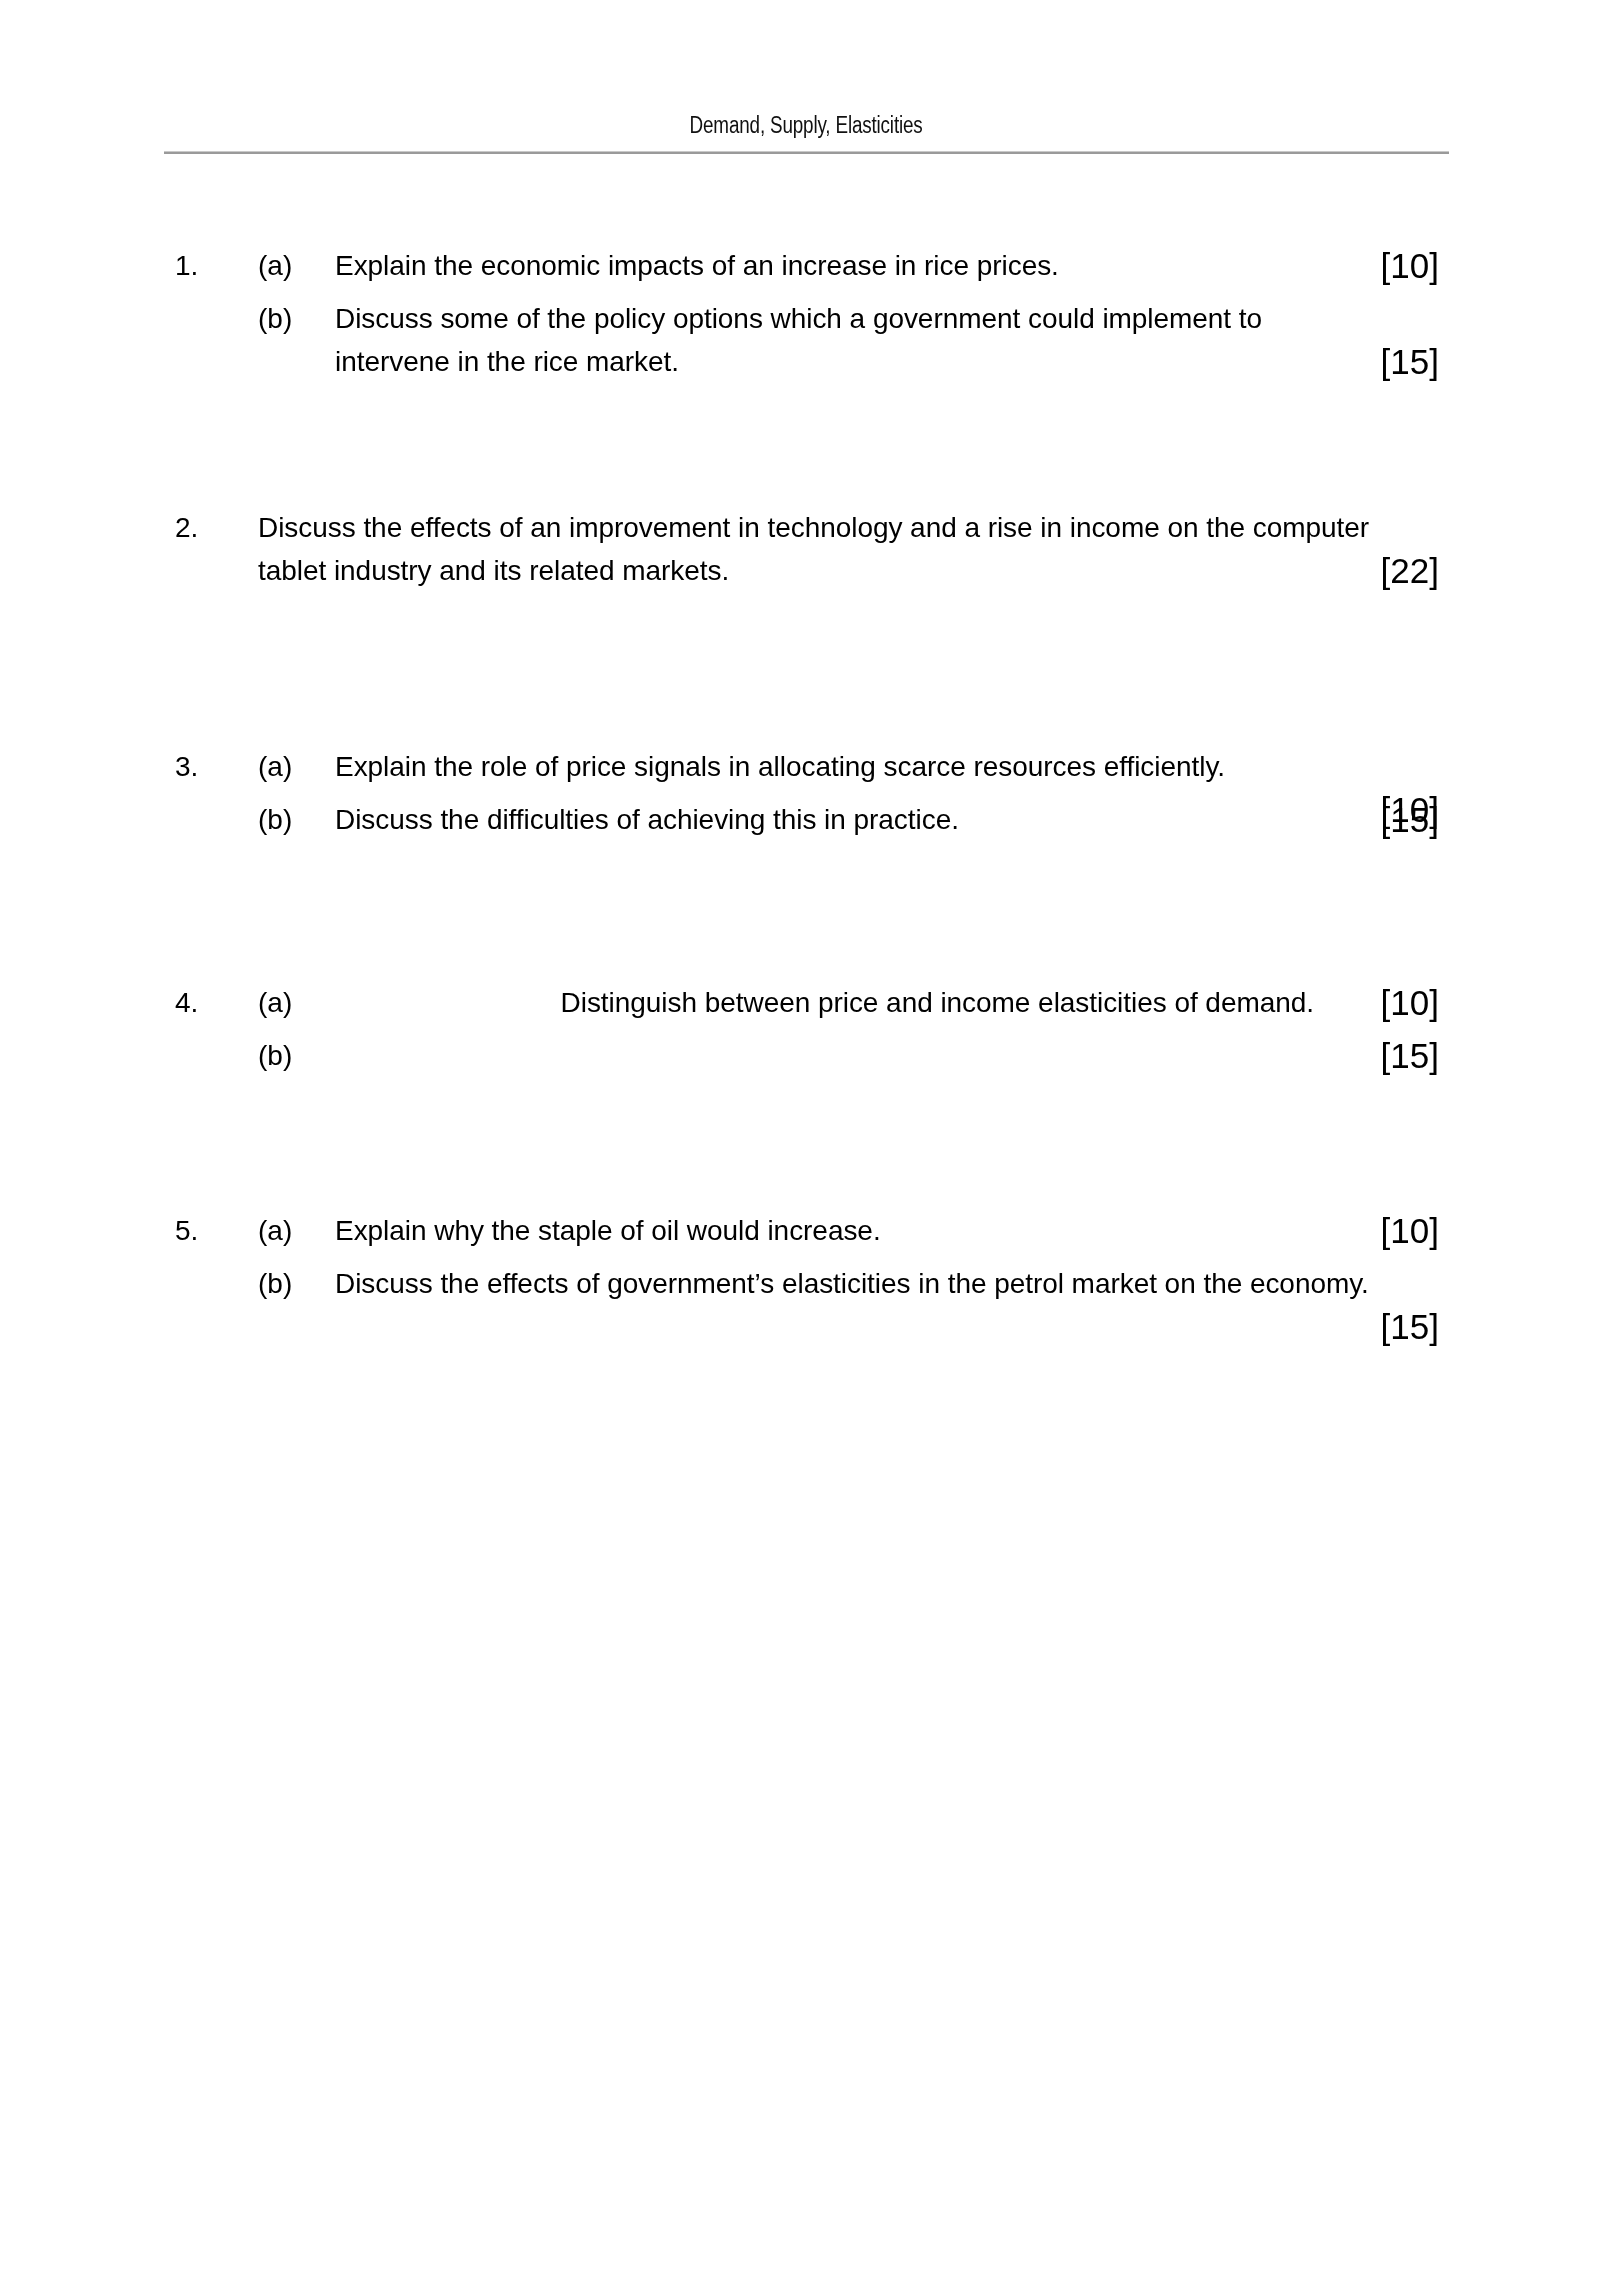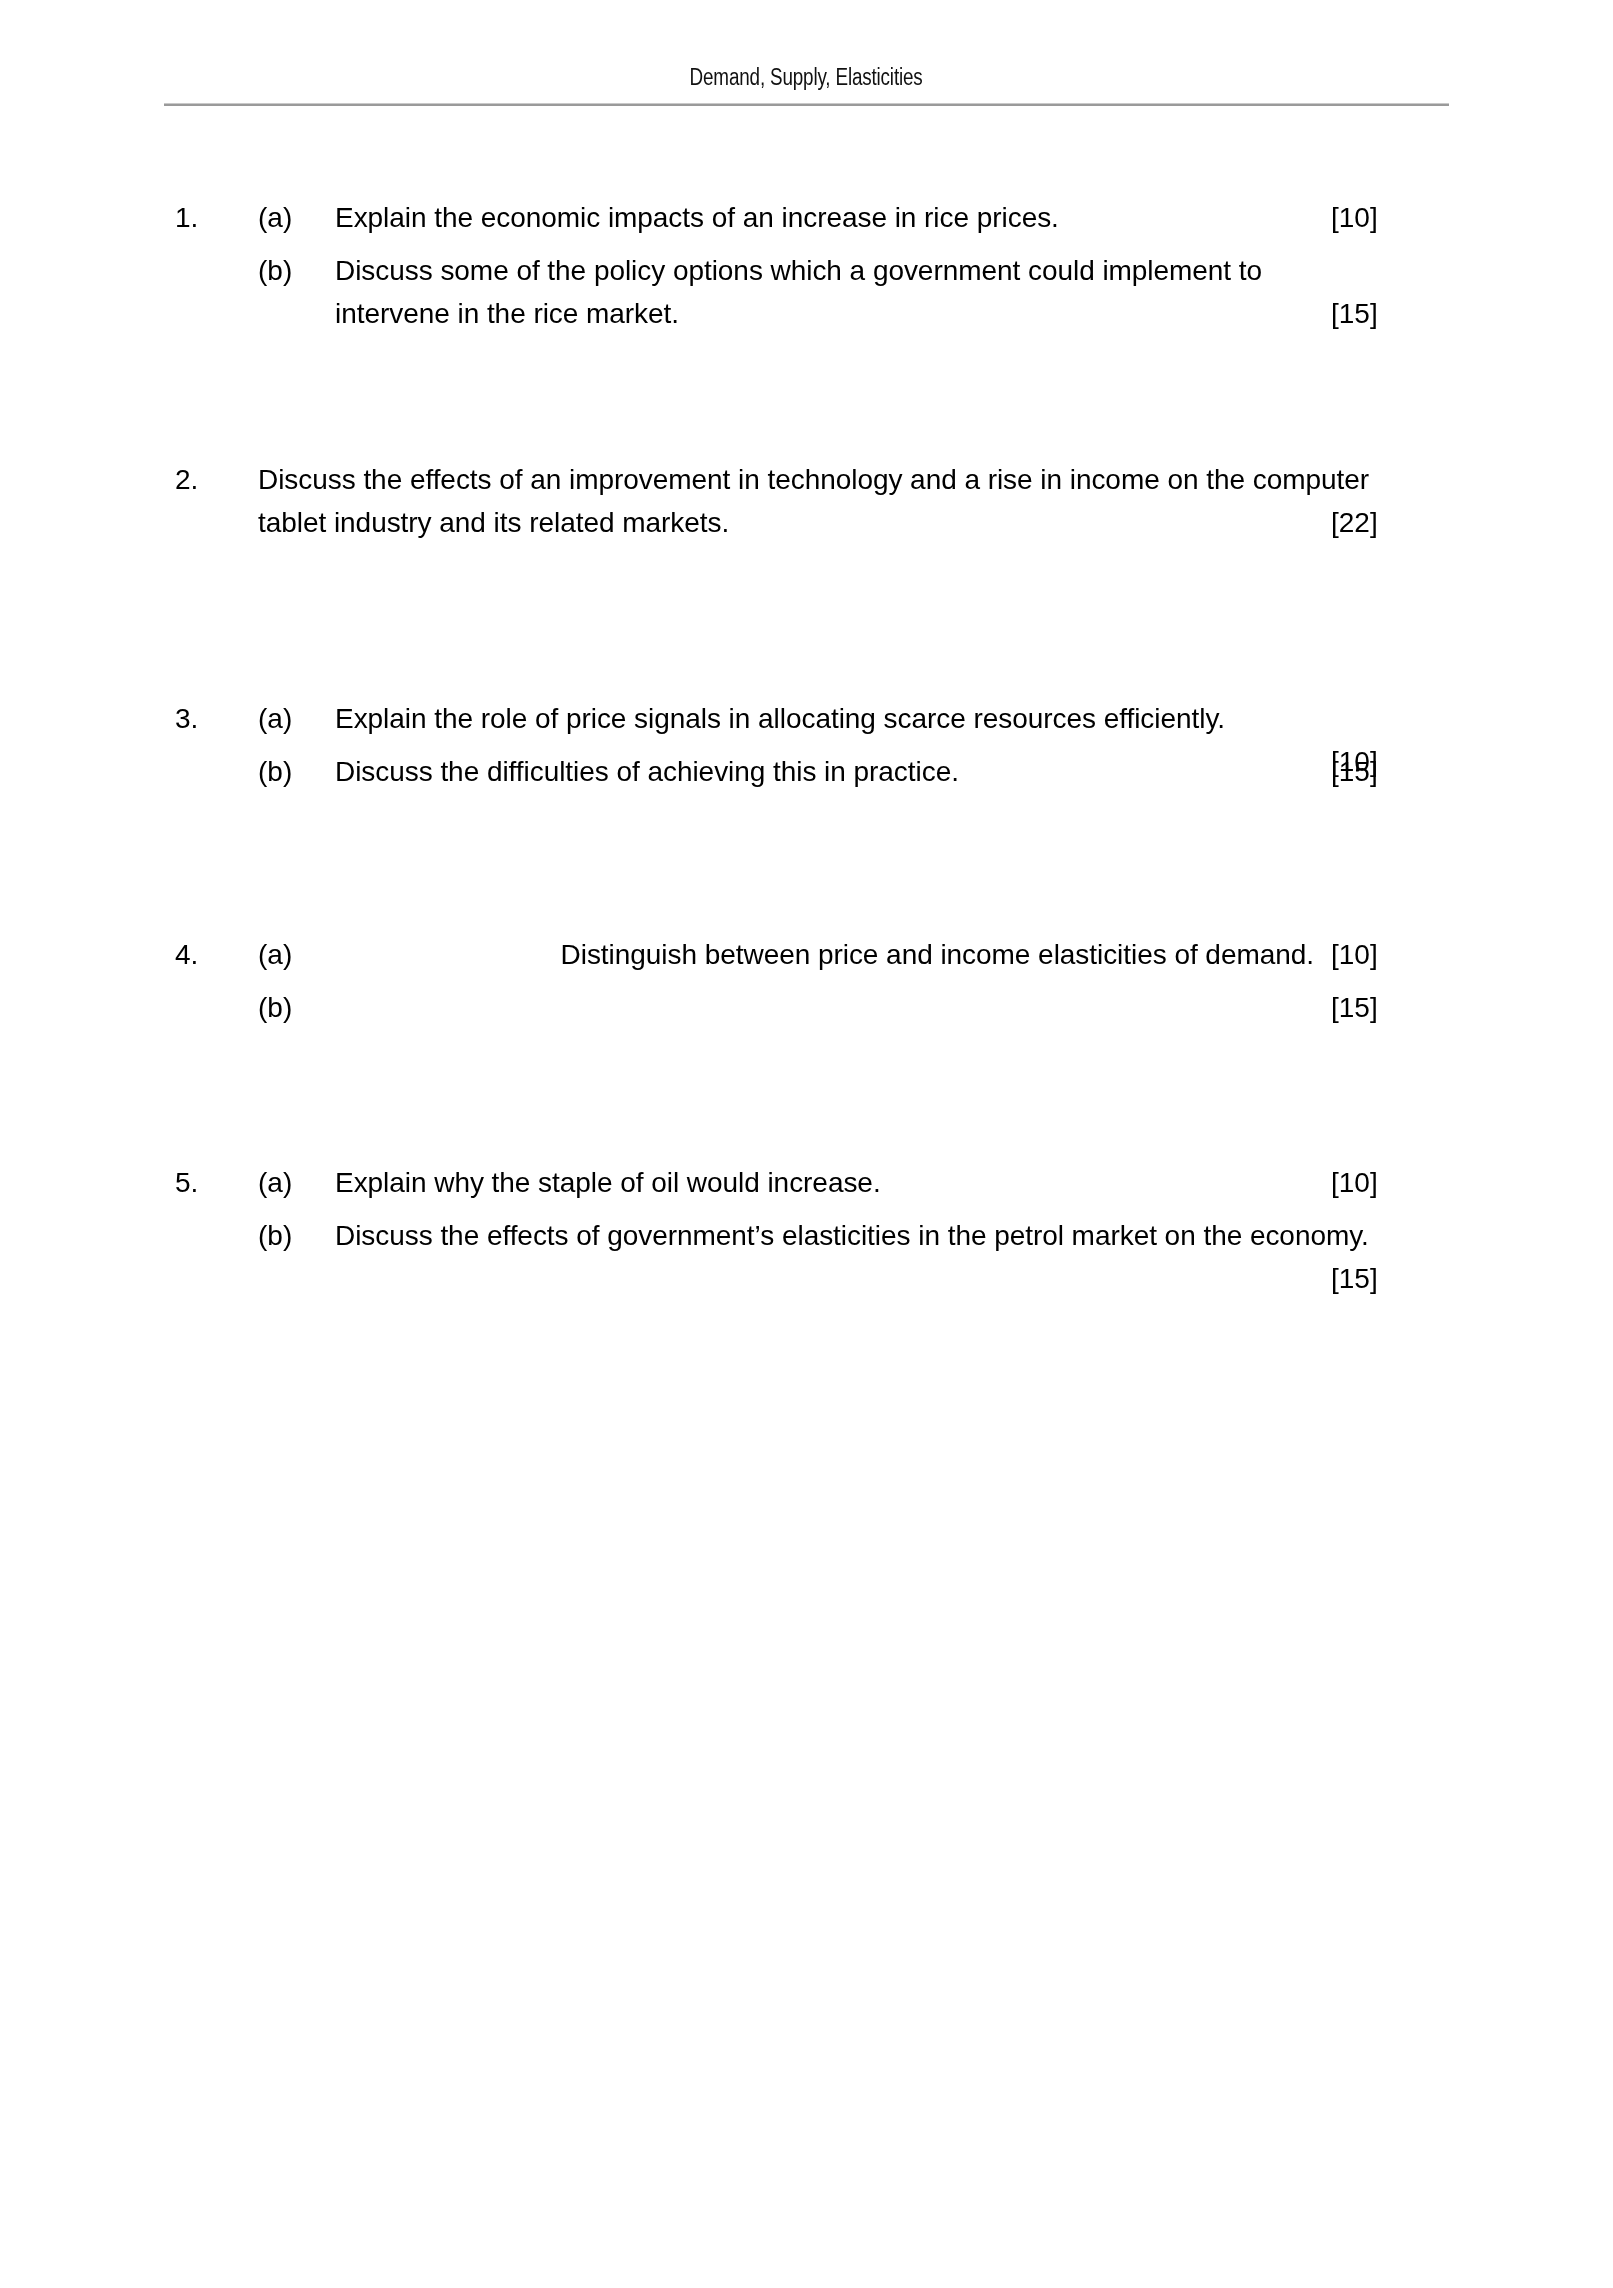--- a/index.html
+++ b/index.html
@@ -10,20 +10,21 @@
 
   .page {
     position: relative;
     width: 1613px;
     height: 1918px;
     background: #ffffff;
     font-family: "Liberation Sans", sans-serif;
     color: #000000;
     overflow: hidden;
     box-sizing: border-box;
+    margin-top: 48px;
   }
 
   
   .page-header {
     position: absolute;
     top: 63px;
     left: 164px;
     width: 1285px;
     text-align: center;
   }
@@ -74,23 +75,24 @@
   .q-part {
     flex: 0 0 auto;
     width: 77px;
     font-size: 28px;
     line-height: 43px;
     white-space: nowrap;
   }
 
   .q-marks {
     position: absolute;
-    right: 16px;
+    right: 0;
     width: 92px;
-    font-size: 28px;
+    text-align: right;
+    font-size: 35px;
     line-height: 43px;
     white-space: nowrap;
   }
 
   
   .q-marks.line-1 { top: 0; }
   .q-marks.line-2 { top: 43px; }
 
   .q-body {
     position: relative;

